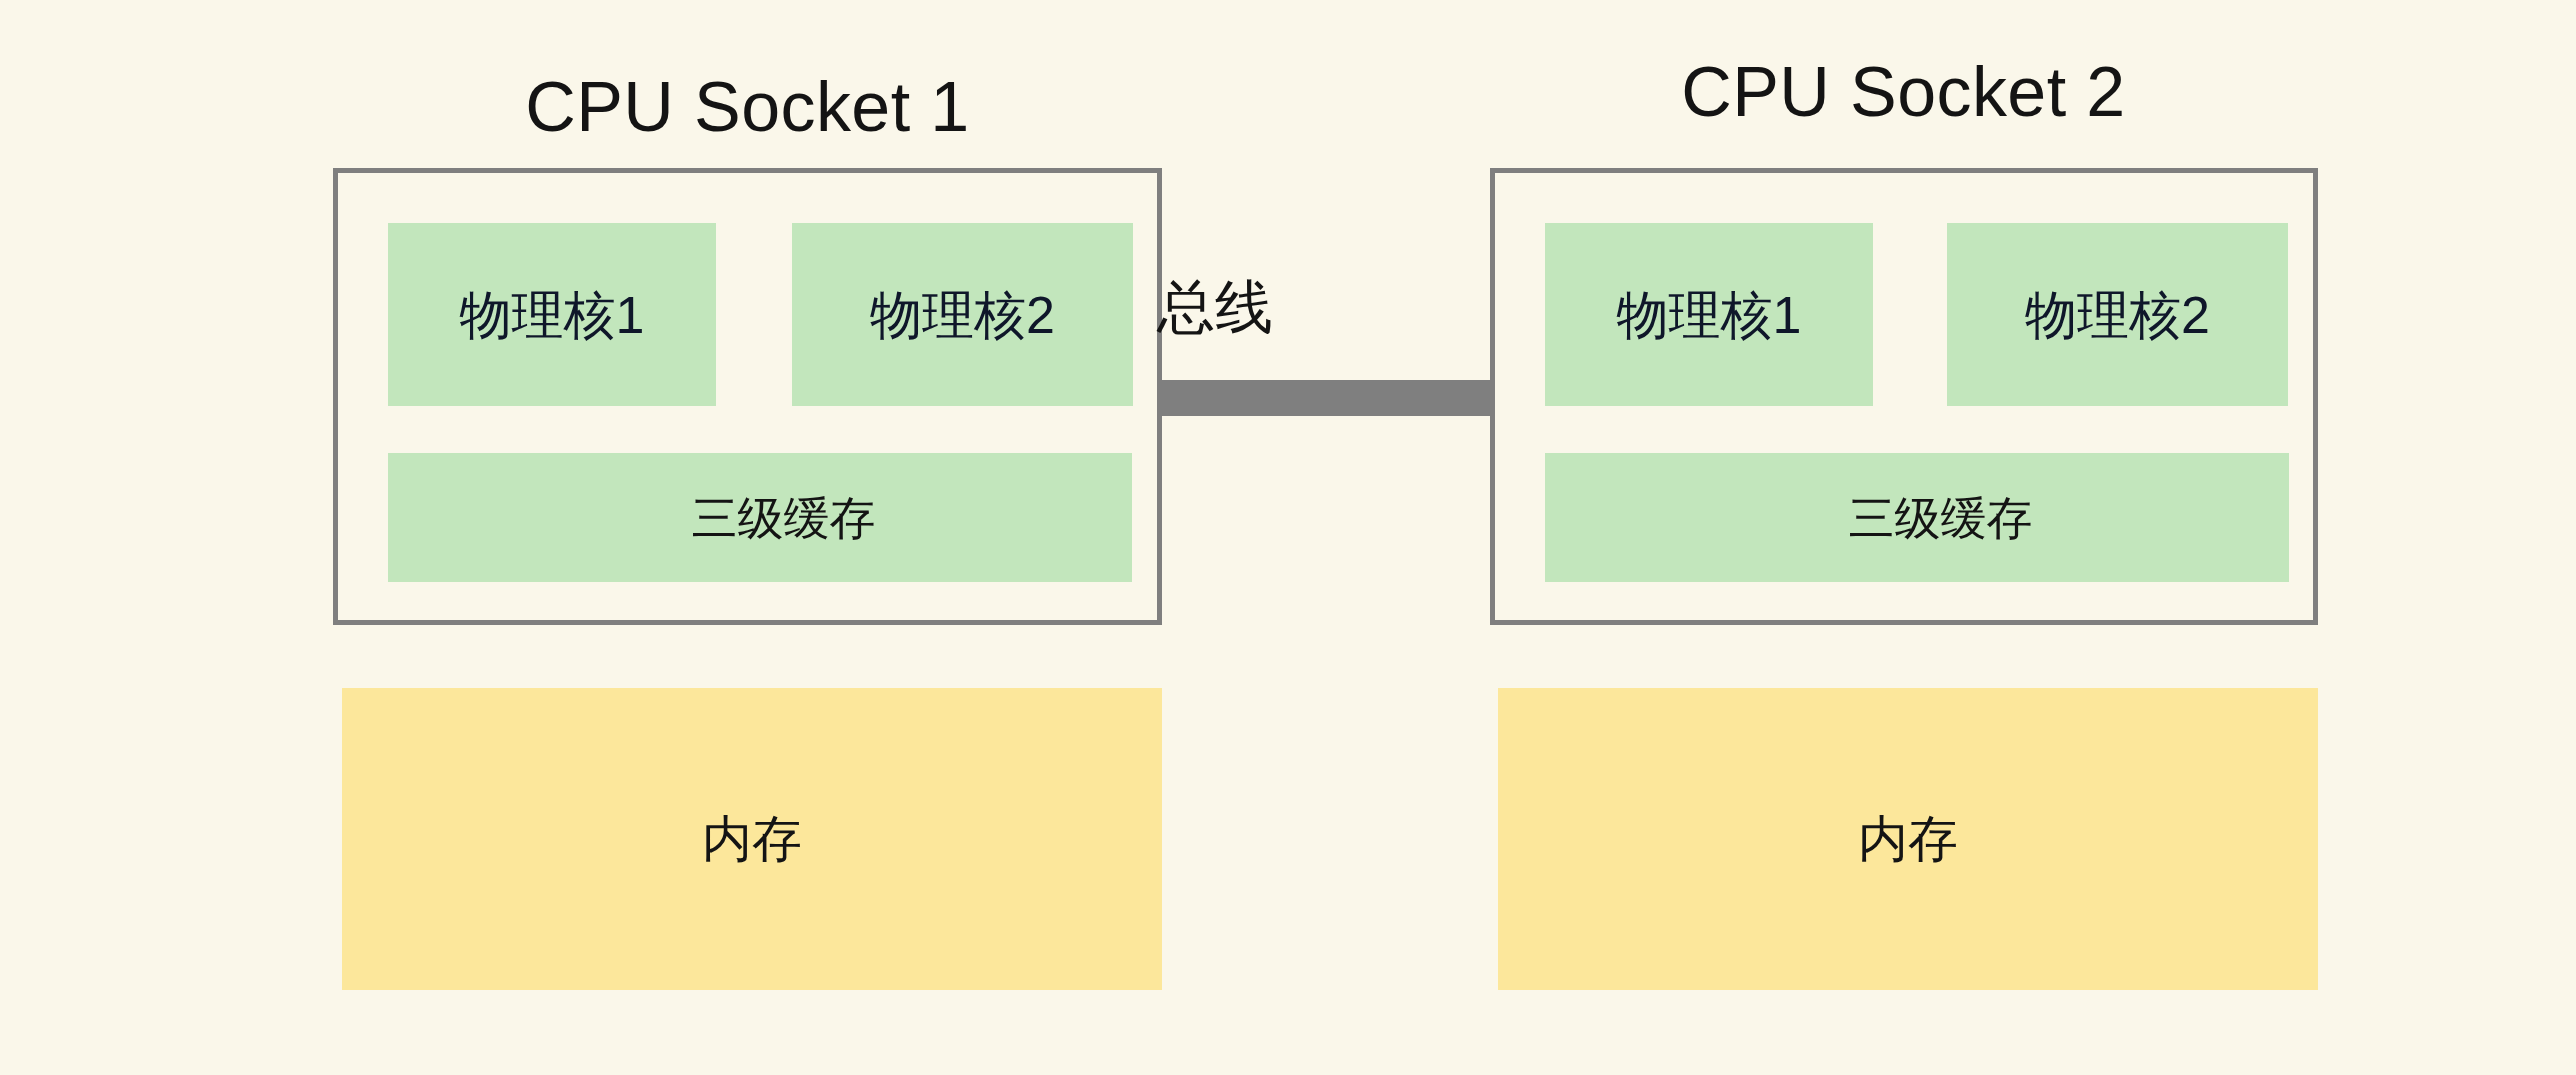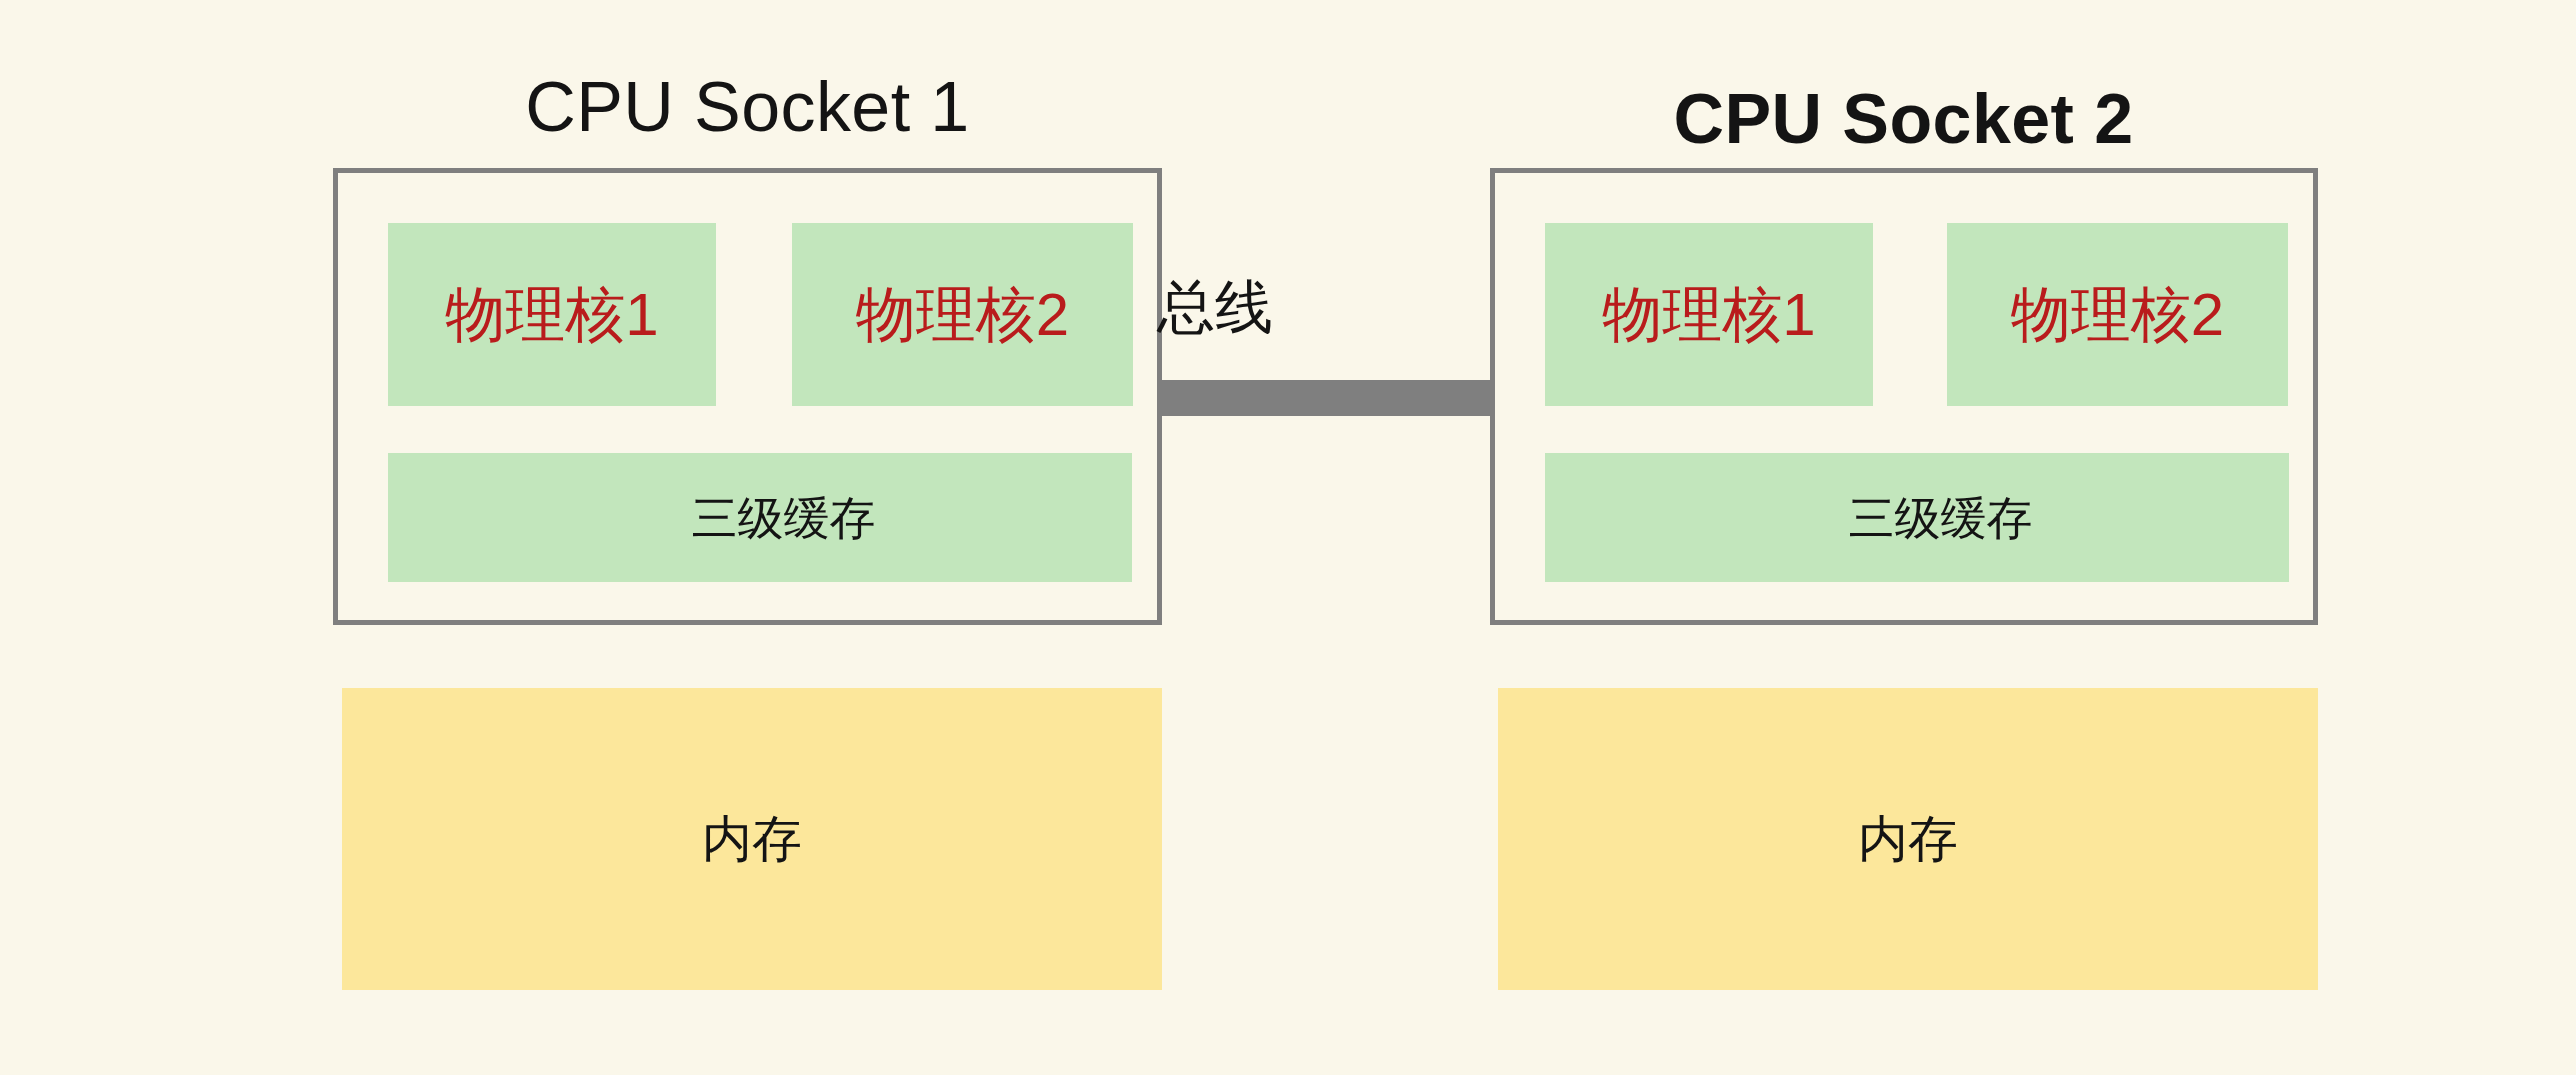--- a/index.html
+++ b/index.html
@@ -27,21 +27,21 @@
     position: absolute;
     font-size: 70px;
     font-weight: 400;
     color: #141414;
     text-align: center;
     letter-spacing: 0.4px;
     white-space: nowrap;
     line-height: 1;
   }
   #socket1-title { left: 333px; top: 72px; width: 829px; }
-  #socket2-title { left: 1490px; top: 84px; width: 827px; font-weight: bold; }
+  #socket2-title { left: 1490px; top: 57px; width: 827px; }
 
   
   .socket-frame {
     position: absolute;
     box-sizing: border-box;
     border: 5.2px solid #7f7f7f;
     background: #faf7ea;
     top: 168px;
     height: 457px;
   }
@@ -52,22 +52,22 @@
   .core-box {
     position: absolute;
     background: #c2e6bc;
     top: 223px;
     height: 183px;
     display: flex;
     align-items: center;
     justify-content: center;
   }
   .core-label {
-    font-size: 60px;
-    color: #b91c1c;
+    font-size: 52px;
+    color: #0f172a;
     line-height: 1;
     white-space: nowrap;
   }
   #s1-core1 { left: 388px;  width: 328px; }
   #s1-core2 { left: 792px;  width: 341px; }
   #s2-core1 { left: 1545px; width: 328px; }
   #s2-core2 { left: 1947px; width: 341px; }
 
   
   .cache-box {

